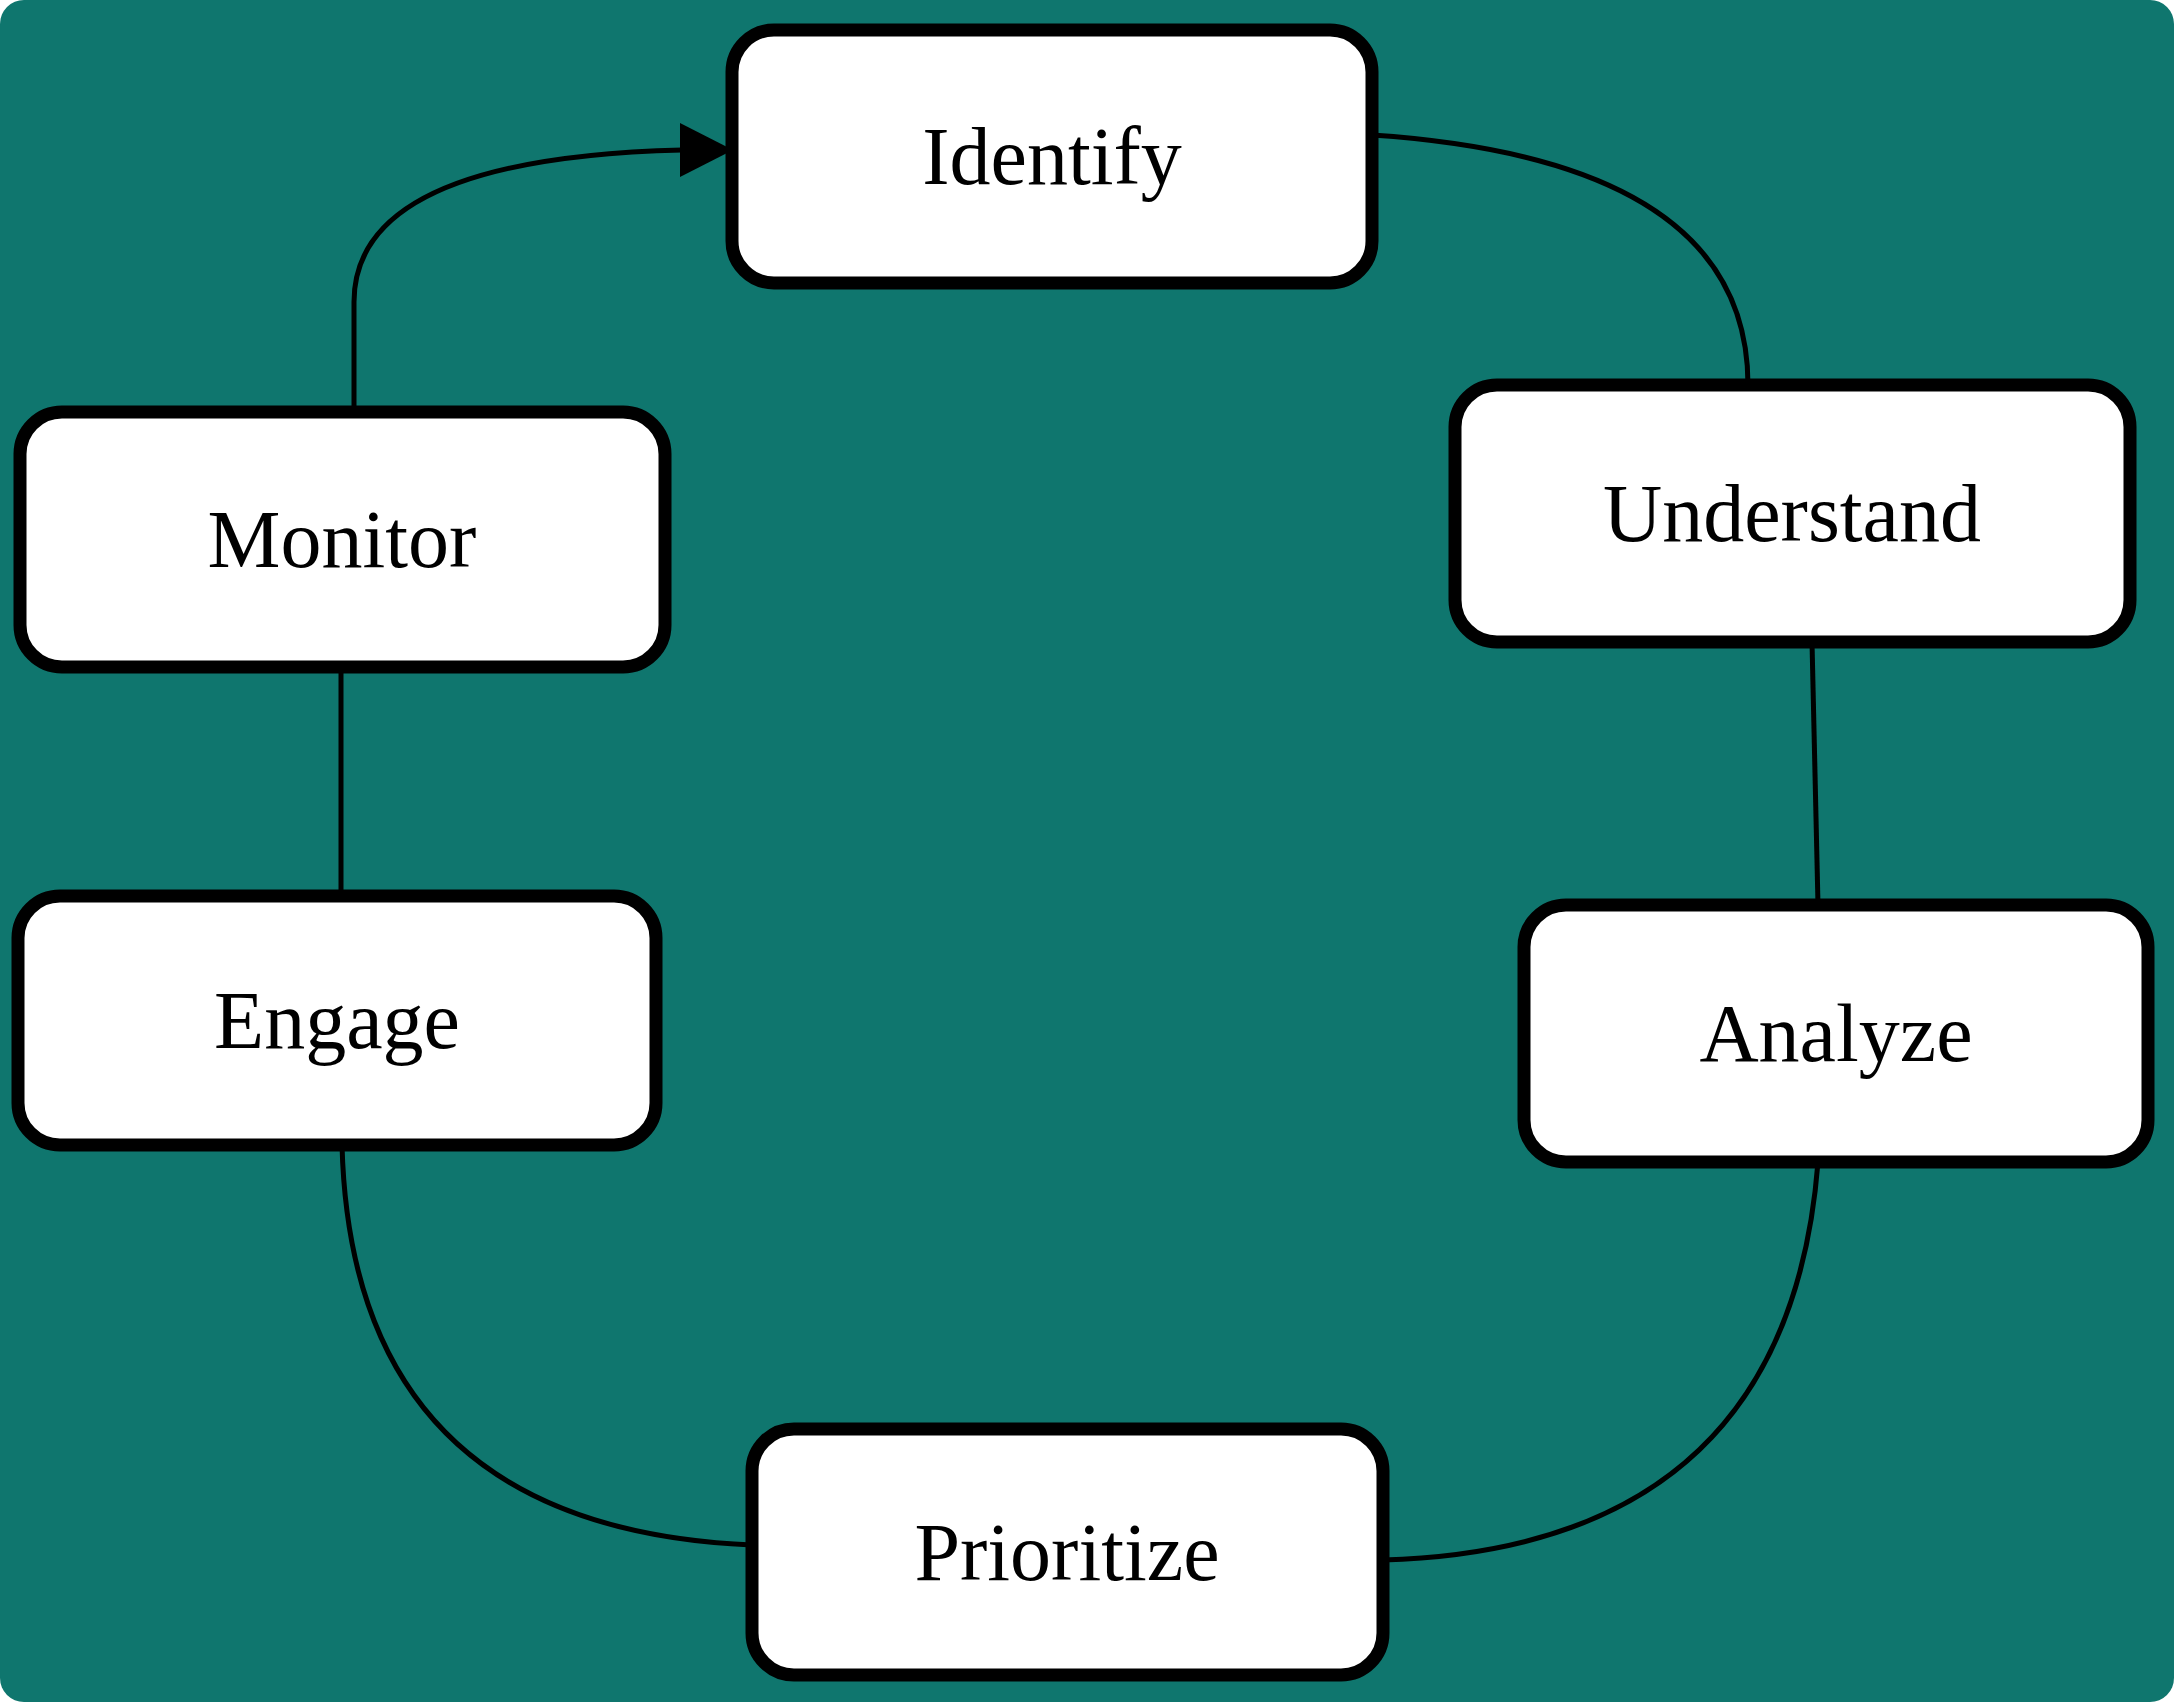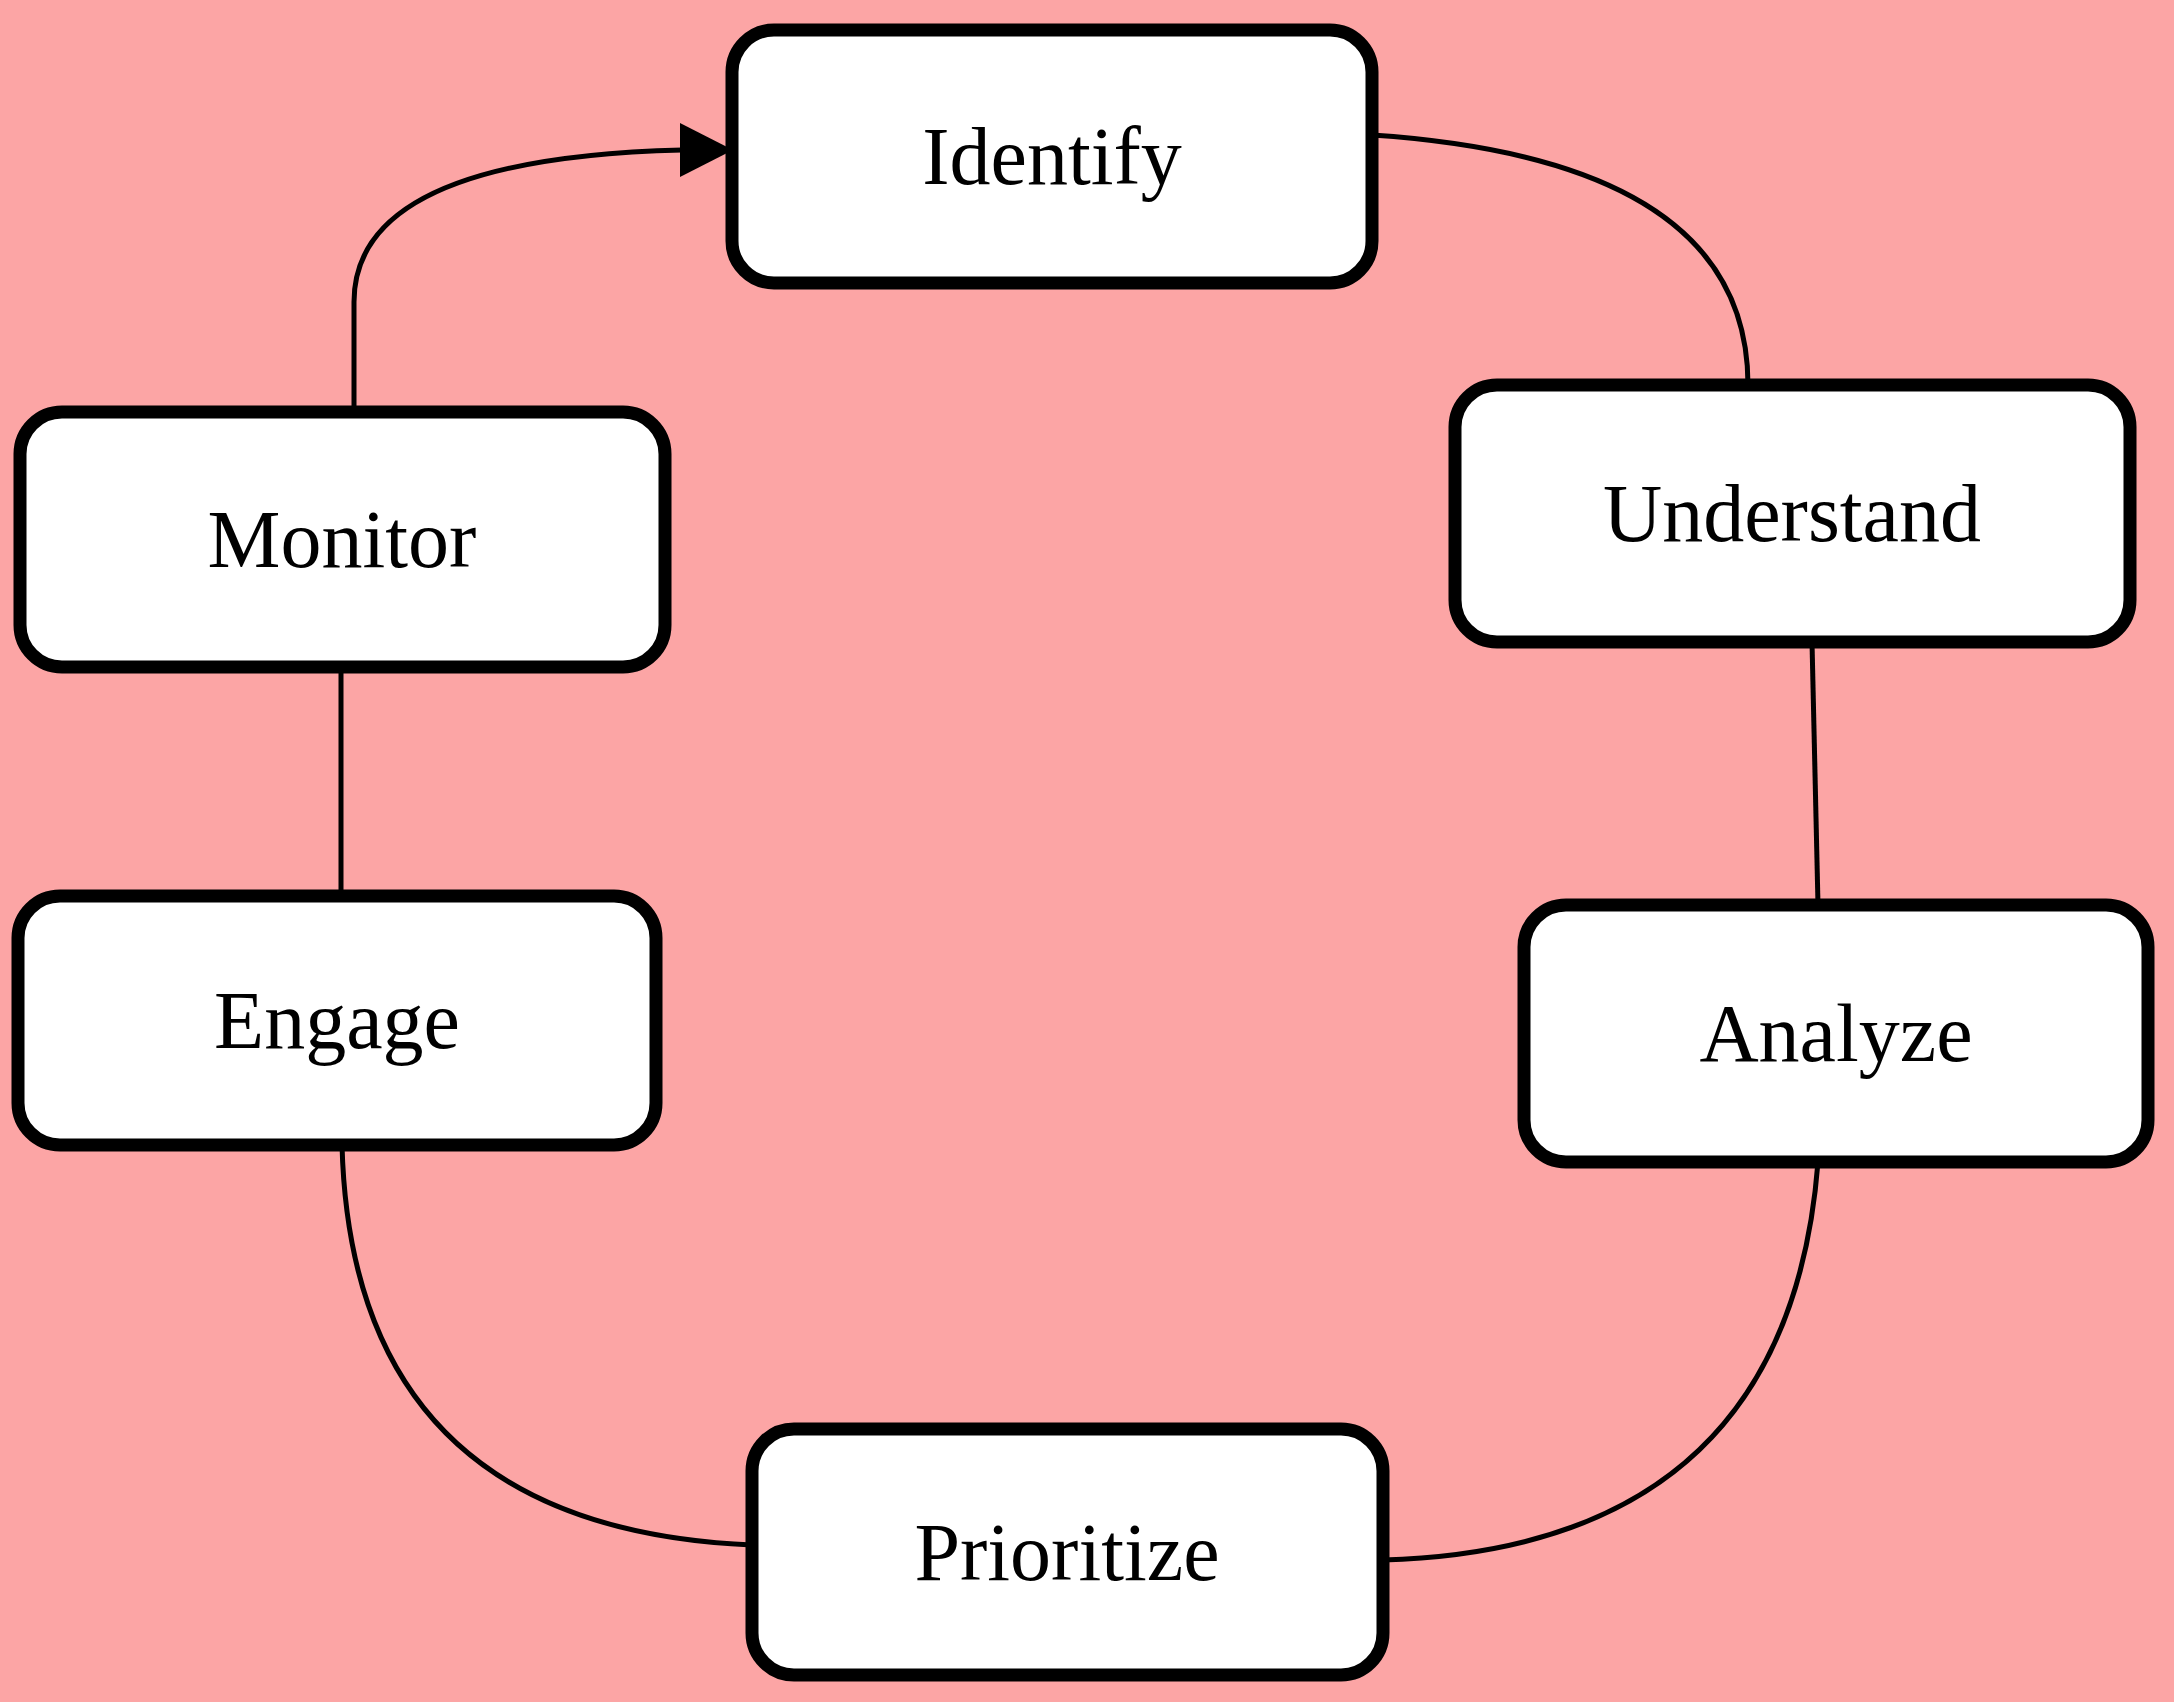--- a/index.html
+++ b/index.html
@@ -3,23 +3,24 @@
 <meta charset="utf-8">
 <style>
   html, body {
     margin: 0;
     padding: 0;
     background: #ffffff;
   }
   .canvas {
     width: 2174px;
     height: 1702px;
-    background: #fca5a5;
+    background: #0f766e;
     position: relative;
     overflow: hidden;
+    border-radius: 24px;
   }
   svg { display: block; }
   .node-box {
     fill: #ffffff;
     stroke: #000000;
     stroke-width: 13;
   }
   .node-label {
     font-family: "Liberation Serif", "DejaVu Serif", serif;
     font-size: 82px;

